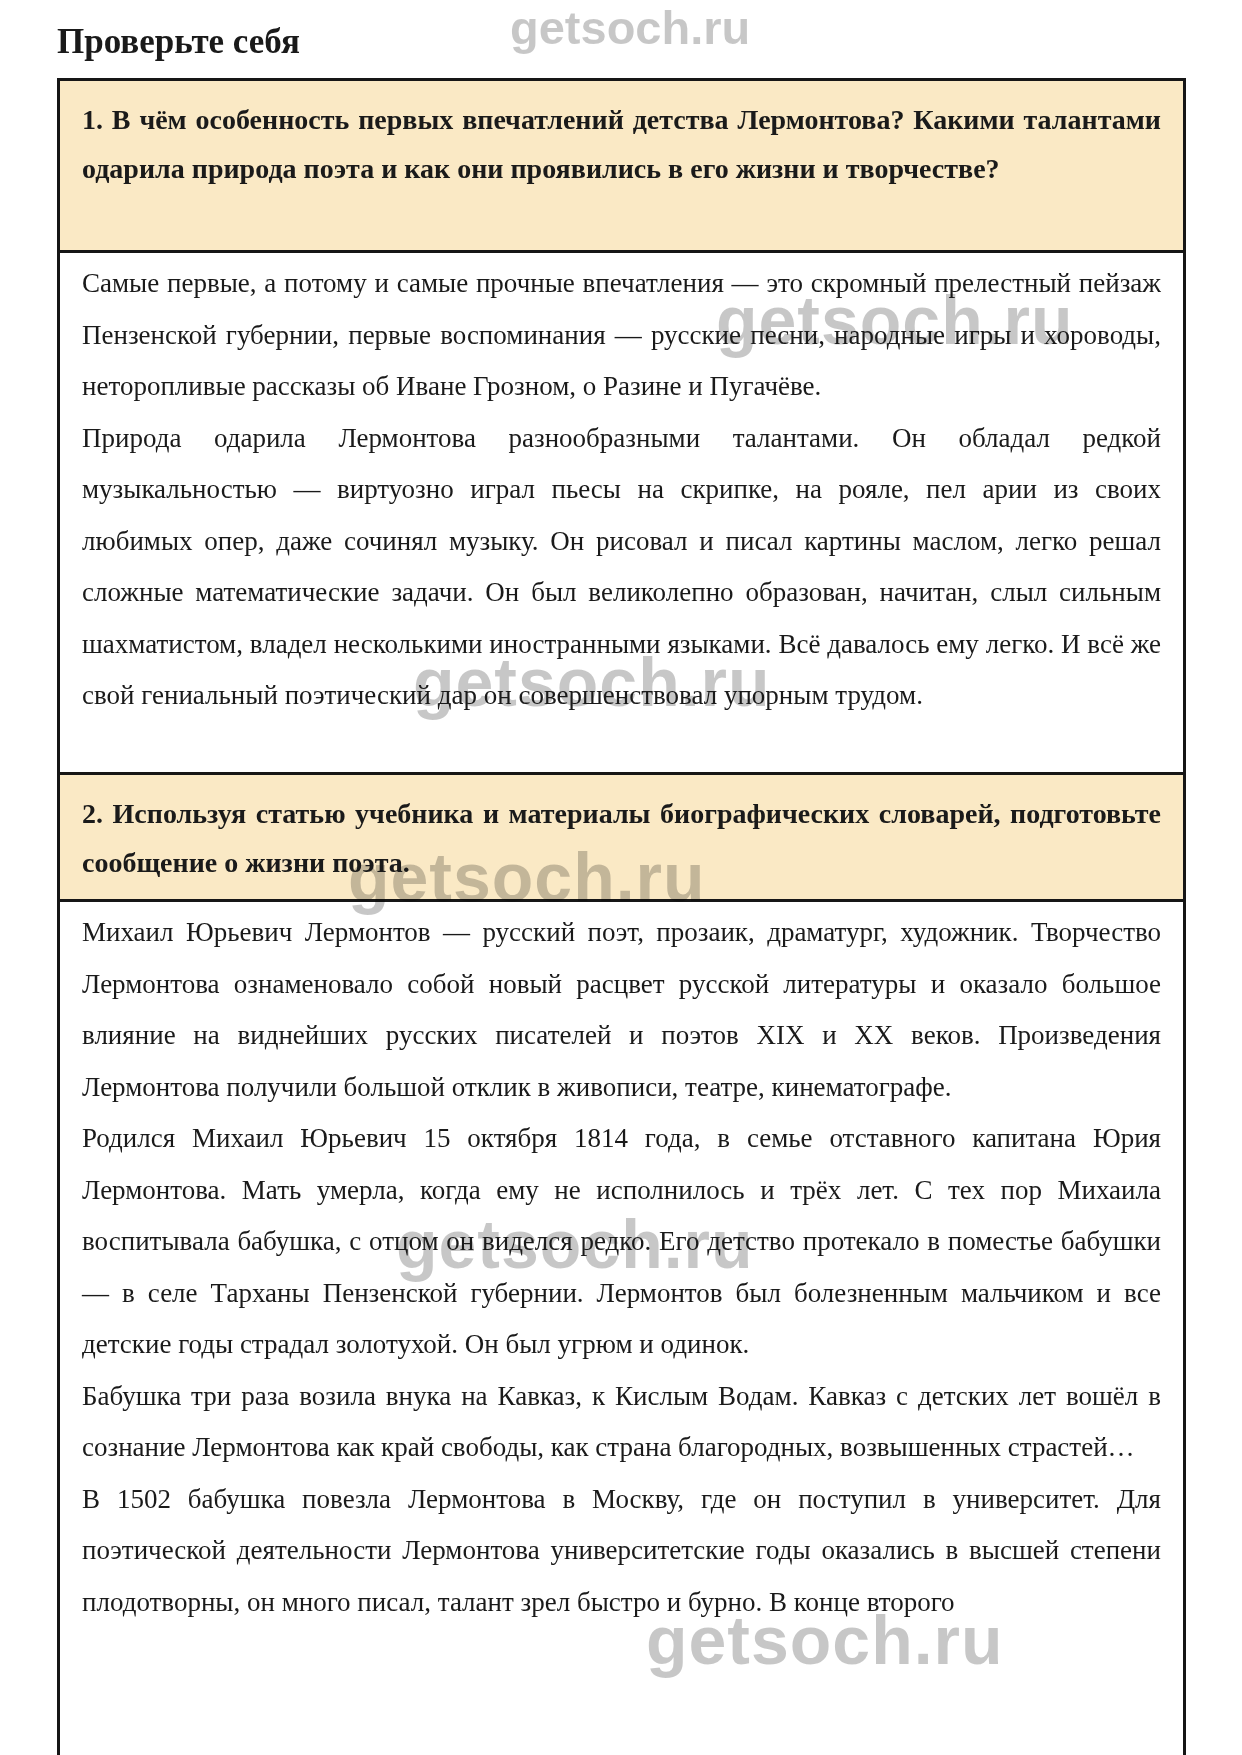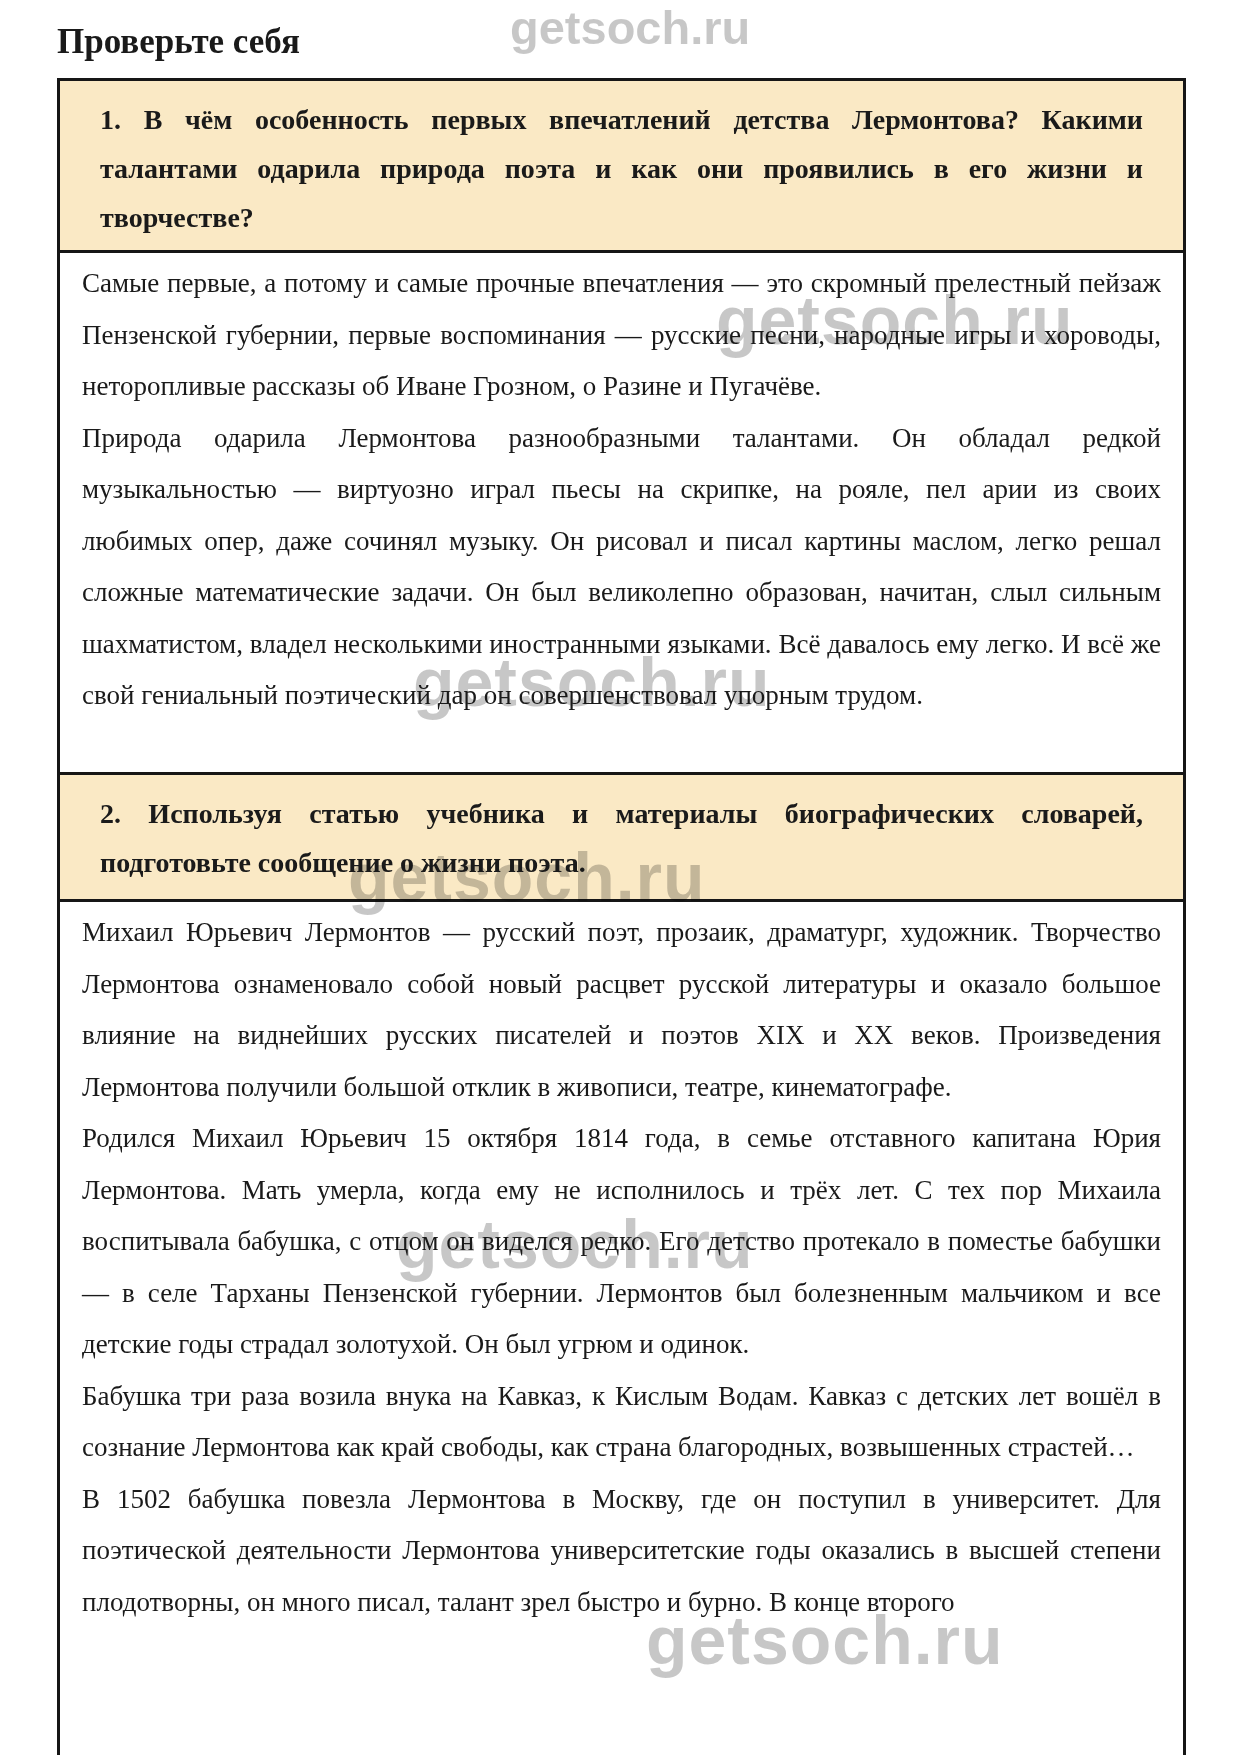--- a/index.html
+++ b/index.html
@@ -30,21 +30,21 @@
   }
   .card {
     box-sizing: border-box;
     width: 100%;
     border: 3px solid #161616;
   }
   .card + .card { margin-top: -3px; }
   .question-card {
     background: #fae9c5;
     height: 175px;
-    padding: 14px 40px;
+    padding: 14px 22px;
   }
   .question-card.q2 { height: 130px; }
   .answer-card {
     background: transparent;
     padding: 5px 22px;
   }
   .answer-card.a1 { height: 525px; }
   .answer-card.a2 { height: 1043px; }
   .question-text {
     position: relative;

